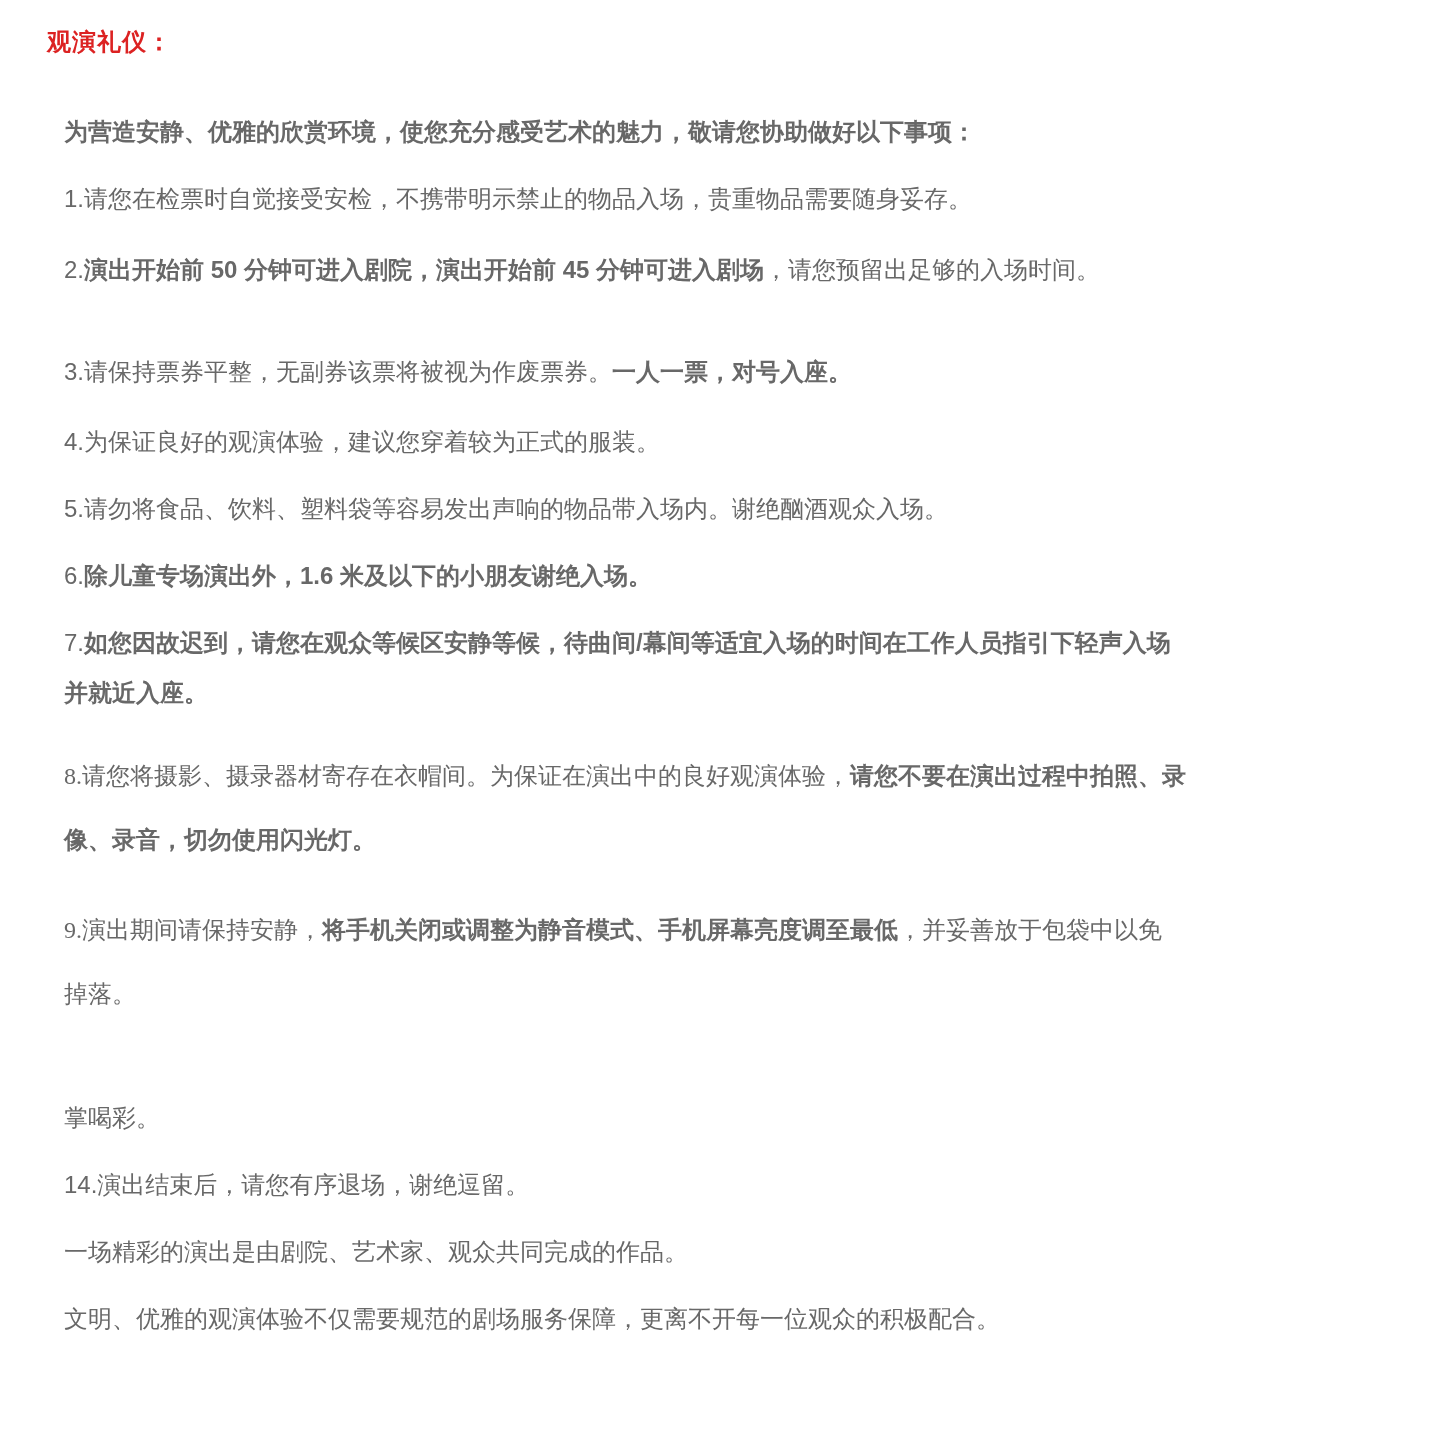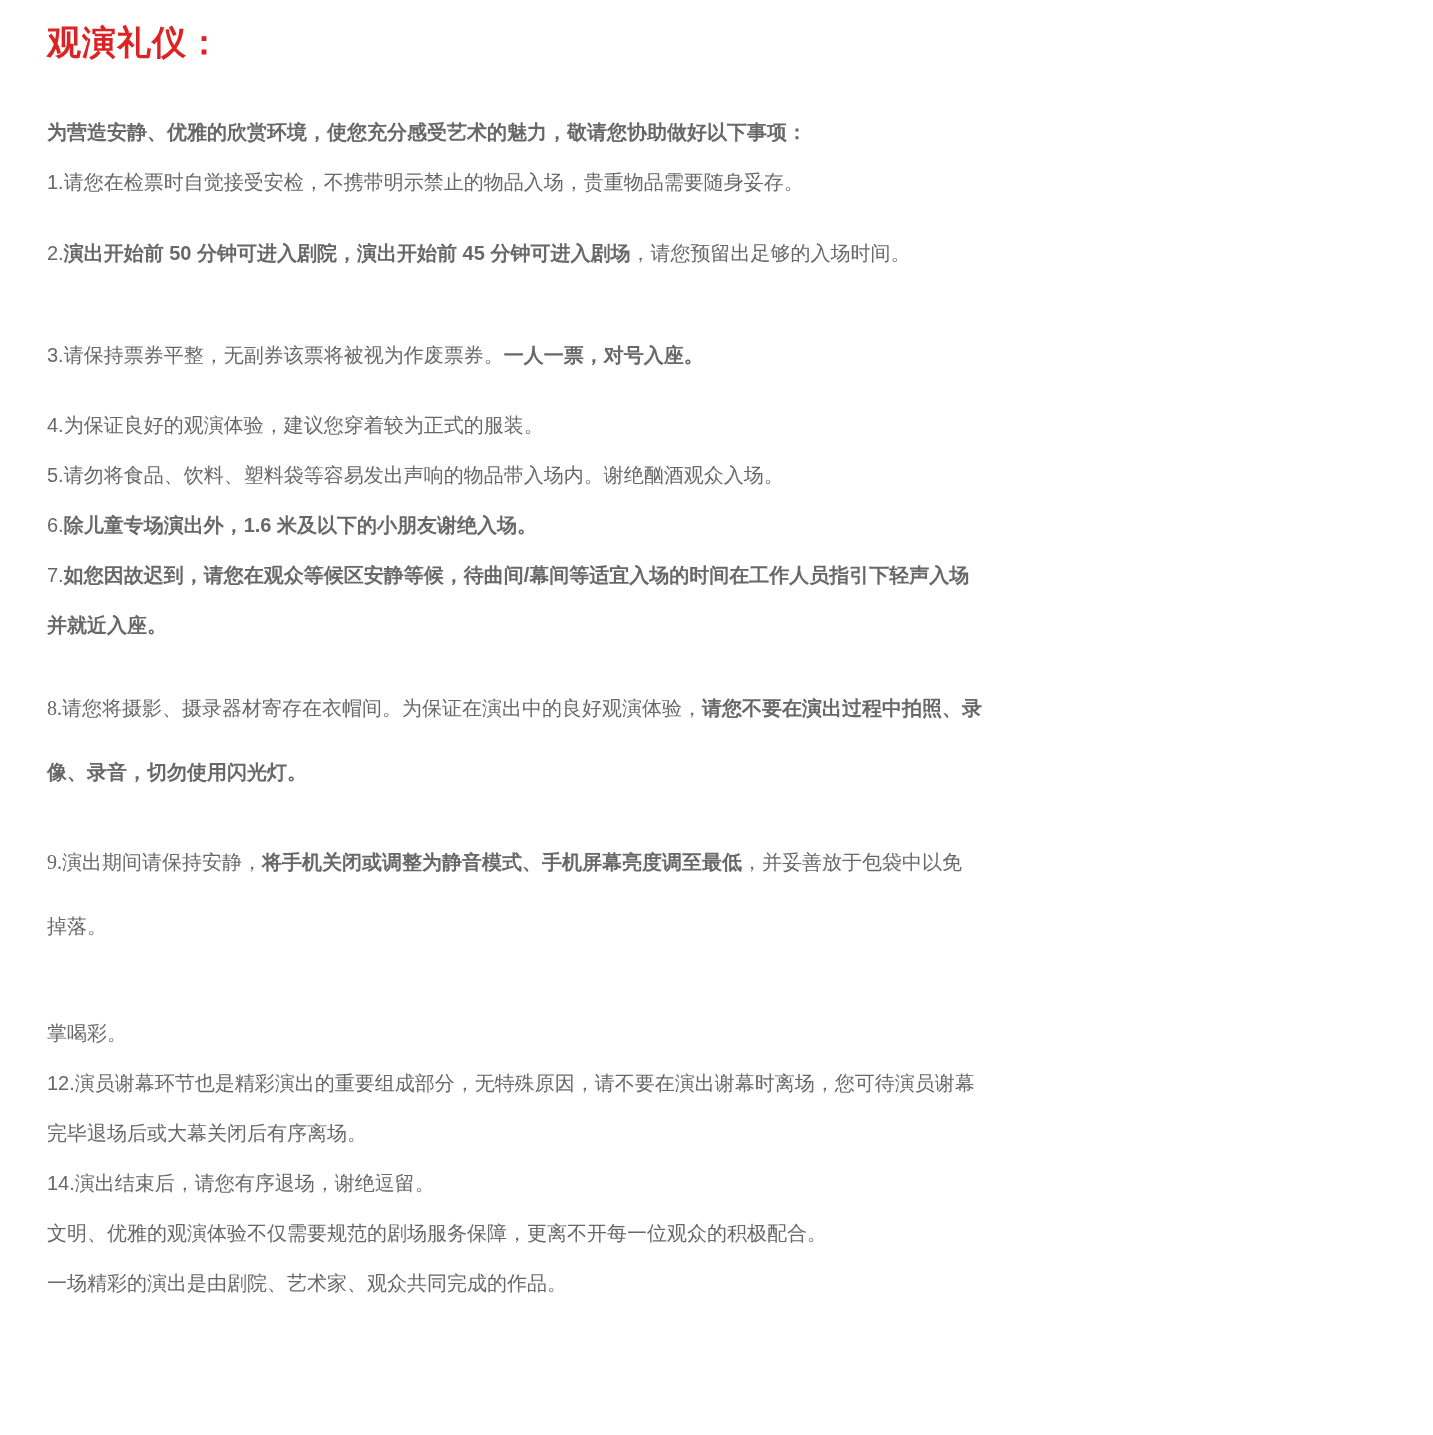--- a/index.html
+++ b/index.html
@@ -15,30 +15,30 @@
     position: relative;
     width: 1433px;
     min-height: 1435px;
     box-sizing: border-box;
     padding: 22px 40px 30px 47px;
     background: #ffffff;
     font-family: "Liberation Sans", sans-serif;
   }
   .page-title {
     margin: 0 0 45px 0;
-    font-size: 34px;
+    font-size: 24px;
     line-height: 40px;
     font-weight: bold;
     color: var(--title-color);
     letter-spacing: 1px;
   }
   .para {
-    margin: 0;
+    margin: 17px;
     max-width: 1346px;
-    font-size: 20px;
+    font-size: 24px;
     line-height: 50px;
     color: var(--text-color);
     white-space: pre-wrap;
     word-break: break-all;
   }
   .para .b { font-weight: bold; }
   .para.wide { line-height: 64px; }
   .gap-xs  { margin-top: 20px; }
   .gap-sm  { margin-top: 21px; }
   .gap-sm2 { margin-top: 26px; font-family: Liberation Serif, serif; }
@@ -55,18 +55,17 @@
       <p class="para"><span>1.请您在检票时自觉接受安检，不携带明示禁止的物品入场，贵重物品需要随身妥存。</span></p>
       <p class="para gap-sm"><span>2.</span><span class="b">演出开始前 50 分钟可进入剧院，演出开始前 45 分钟可进入剧场</span><span>，请您预留出足够的入场时间。</span></p>
       <p class="para gap-lg"><span>3.请保持票券平整，无副券该票将被视为作废票券。</span><span class="b">一人一票，对号入座。</span></p>
       <p class="para gap-xs"><span>4.为保证良好的观演体验，建议您穿着较为正式的服装。</span></p>
       <p class="para"><span>5.请勿将食品、饮料、塑料袋等容易发出声响的物品带入场内。谢绝酗酒观众入场。</span></p>
       <p class="para"><span>6.</span><span class="b">除儿童专场演出外，1.6 米及以下的小朋友谢绝入场。</span></p>
       <p class="para"><span>7.</span><span class="b">如您因故迟到，请您在观众等候区安静等候，待曲间/幕间等适宜入场的时间在工作人员指引下轻声入场</span><br><span class="b">并就近入座。</span></p>
       <p class="para gap-sm2 wide"><span>8.请您将摄影、摄录器材寄存在衣帽间。为保证在演出中的良好观演体验，</span><span class="b">请您不要在演出过程中拍照、录</span><br><span class="b">像、录音，切勿使用闪光灯。</span></p>
       <p class="para gap-sm2 wide"><span>9.演出期间请保持安静，</span><span class="b">将手机关闭或调整为静音模式、手机屏幕亮度调至最低</span><span>，并妥善放于包袋中以免</span><br><span>掉落。</span></p>
       <p class="para"><br><span>掌喝彩。</span></p>
-      <p class="para"><span>12.演员谢幕环节也是精彩演出的重要组成部分，无特殊原因，请不要在演出谢幕时离场，您可待演员谢幕</span><br><span>完毕退场后或大幕关闭后有序离场。</span></p>
       <p class="para"><span>14.演出结束后，请您有序退场，谢绝逗留。</span></p>
+      <p class="para"><span>一场精彩的演出是由剧院、艺术家、观众共同完成的作品。</span></p>
       <p class="para"><span>文明、优雅的观演体验不仅需要规范的剧场服务保障，更离不开每一位观众的积极配合。</span></p>
-      <p class="para"><span>一场精彩的演出是由剧院、艺术家、观众共同完成的作品。</span></p>
     </div>
 </main>
 
 </body></html>

